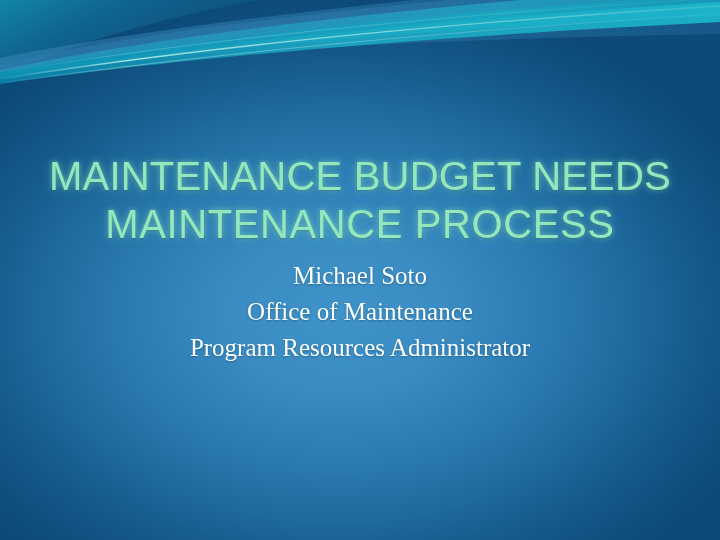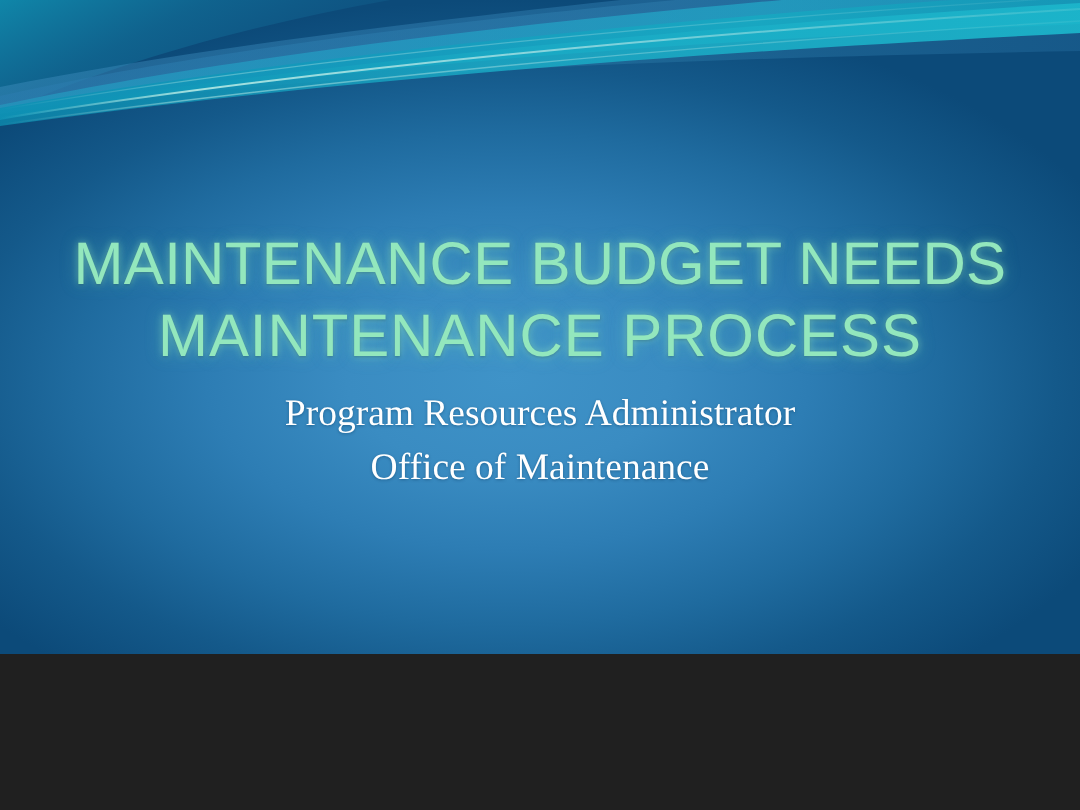--- a/index.html
+++ b/index.html
@@ -4,21 +4,21 @@
 <style>
   html, body {
     margin: 0;
     padding: 0;
     background: #202020;
   }
 
   #slide {
     position: relative;
     width: 720px;
-    height: 436px;
+    height: 540px;
     overflow: hidden;
     font-family: "Liberation Sans", sans-serif;
     
     background:
       radial-gradient(ellipse 62% 58% at 47% 58%,
           #3f93c8 0%,
           #3a8cc2 24%,
           #2d7db4 45%,
           #1f6b9f 65%,
           #14598a 82%,
@@ -137,17 +137,18 @@
     <path d="M0,83 C180,58 410,33 720,14" fill="none" stroke="url(#gHair)" stroke-width="0.9" opacity="0.6"></path>
     <path d="M0,73 C165,45 395,18 720,-2" fill="none" stroke="url(#gHair)" stroke-width="0.8" opacity="0.45"></path>
   </svg>
 
   <div class="title-block">
     <span class="title-line line1">MAINTENANCE BUDGET NEEDS</span>
     <span class="title-line line2">MAINTENANCE PROCESS</span>
   </div>
 
   <div class="subtitle-block">
+    <span class="subtitle-line">Michael Soto</span>
+    <span class="subtitle-line">Office of Maintenance</span>
     <span class="subtitle-line">Program Resources Administrator</span>
-    <span class="subtitle-line">Office of Maintenance</span>
   </div>
 
 </div>
 
 </body></html>

